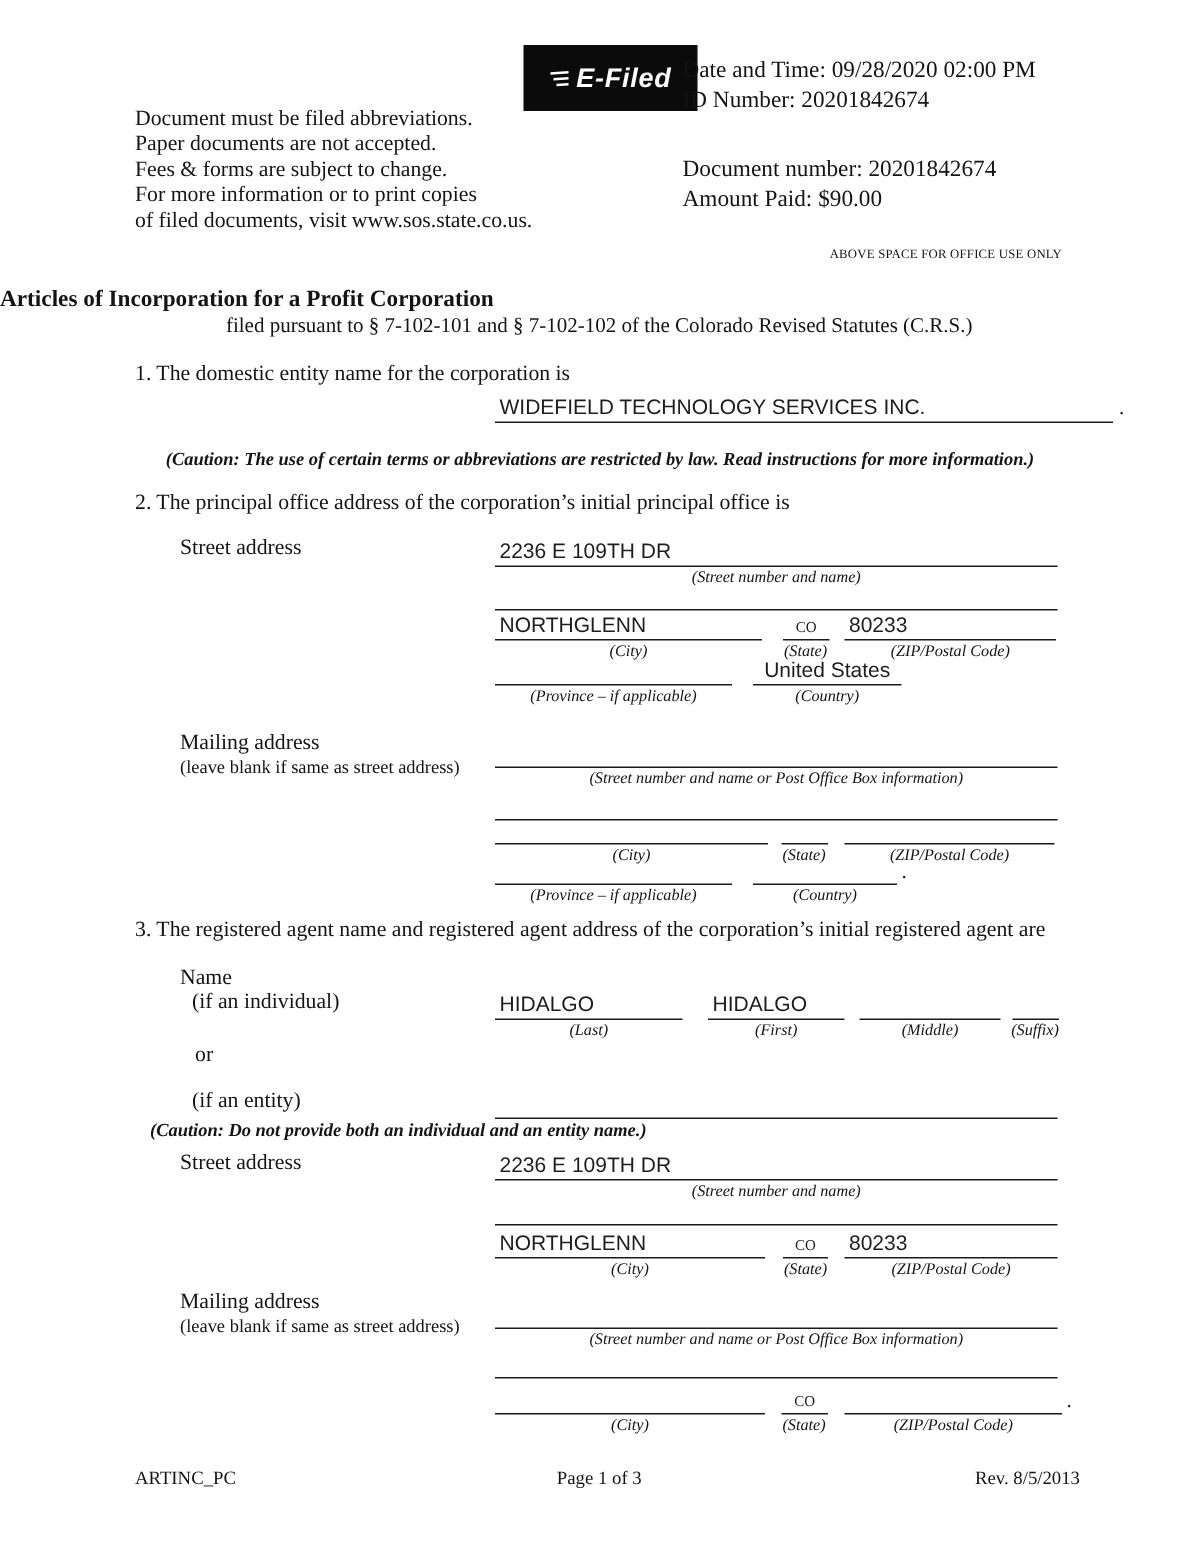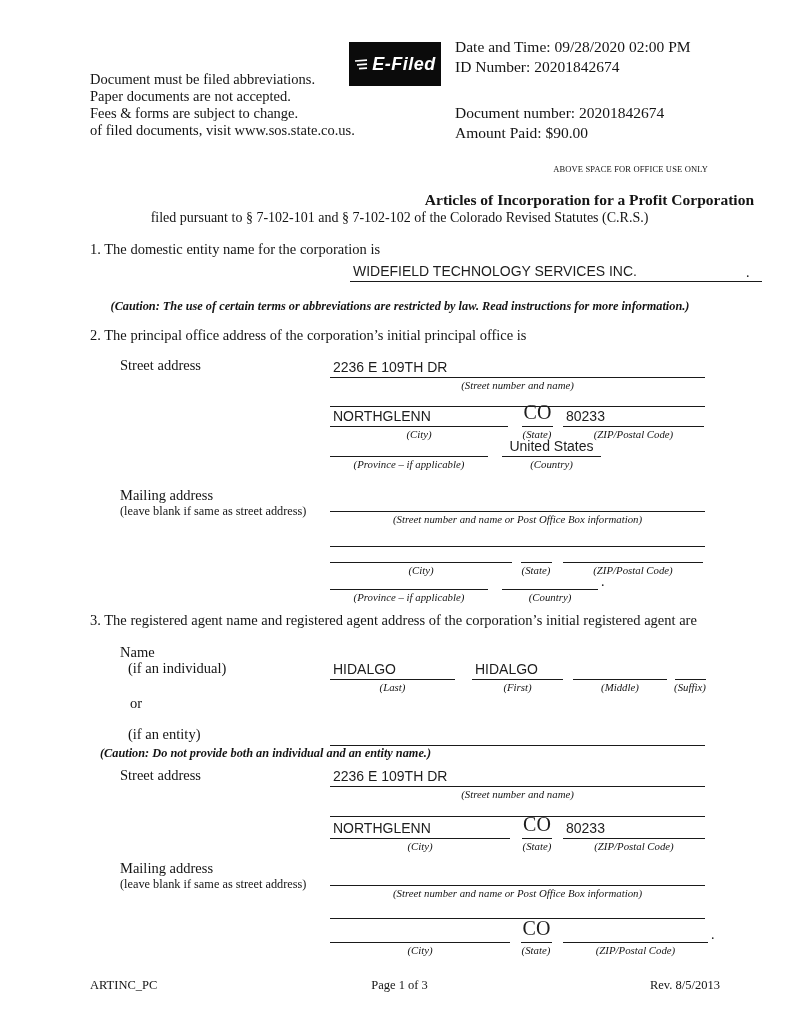--- a/index.html
+++ b/index.html
@@ -1,49 +1,50 @@
 <!DOCTYPE html>
 <html><head>
 <meta charset="utf-8">
 <style>
   html,body{margin:0;padding:0;background:#fff;}
   .page{position:relative;width:799px;height:1035px;background:#ffffff;
         font-family:"Liberation Serif",serif;color:#141414;overflow:hidden;}
   .abs{position:absolute;}
   .line{line-height:17px;font-size:14.5px;}
   .hdr-right{font-size:15.5px;line-height:19.5px;}
-  .stamp{position:absolute;left:349px;top:42px;width:92px;height:44px;background:#0b0b0b;
+  .stamp{position:absolute;left:349px;top:30px;width:116px;height:44px;background:#0b0b0b;
          display:flex;align-items:center;justify-content:center;gap:3px;}
   .stamp-txt{color:#fff;font-family:"Liberation Sans",sans-serif;font-weight:bold;
              font-style:italic;font-size:18px;letter-spacing:.5px;}
   .office-note{font-size:8.5px;letter-spacing:.15px;text-align:right;}
-  .title{left:0;width:754px;text-align:right;font-weight:bold;font-size:15.5px;}
+  .title{left:0;width:754px;text-align:left;font-weight:bold;font-size:15.5px;}
   .subtitle{left:0;width:799px;text-align:center;font-size:14px;}
   .lbl{font-size:14.5px;white-space:nowrap;}
   .small{font-size:12.3px;}
   .italic{font-style:italic;font-weight:bold;}
   .field{position:absolute;height:20px;border-bottom:1.5px solid #1a1a1a;}
   .fill{position:absolute;left:3px;bottom:2px;font-family:"Liberation Sans",sans-serif;
         font-size:14px;white-space:nowrap;color:#1d1d1d;}
-  .serif-fill{font-family:"Liberation Serif",serif;font-size:20px;}
+  .serif-fill{font-family:"Liberation Serif",serif;font-size:10px;}
   .centered{left:50%;transform:translateX(-50%);}
   .cap{position:absolute;font-style:italic;font-size:10.8px;text-align:center;
        white-space:nowrap;color:#141414;}
   .dot{position:absolute;font-size:14px;}
   .footer-txt{font-size:12.5px;}
 </style>
 </head>
 <body>
 
 <div class="page">
 
   <div class="abs" style="left:90px;top:71px;">
     <div class="line">Document must be filed abbreviations.</div>
     <div class="line">Paper documents are not accepted.</div>
     <div class="line">Fees &amp; forms are subject to change.</div>
+    <div class="line">For more information or to print copies</div>
     <div class="line">of filed documents, visit www.sos.state.co.us.</div>
   </div>
 
   <div class="stamp">
     <svg width="15" height="13" viewBox="0 0 15 13">
       <line x1="1" y1="3" x2="13" y2="2.2" stroke="#fff" stroke-width="1.7"></line>
       <line x1="3" y1="6.8" x2="13" y2="6.2" stroke="#fff" stroke-width="1.7"></line>
       <line x1="5" y1="10.6" x2="13" y2="10.2" stroke="#fff" stroke-width="1.7"></line>
     </svg>
     <span class="stamp-txt">E-Filed</span>
@@ -57,21 +58,21 @@
     <div>Document number: 20201842674</div>
     <div>Amount Paid: $90.00</div>
   </div>
 
   <div class="abs office-note" style="left:408px;top:164px;width:300px;text-align:right;">ABOVE SPACE FOR OFFICE USE ONLY</div>
 
   <div class="abs title" style="top:191px;">Articles of Incorporation for a Profit Corporation</div>
   <div class="abs subtitle" style="top:210px;">filed pursuant to § 7-102-101 and § 7-102-102 of the Colorado Revised Statutes (C.R.S.)</div>
 
   <div class="abs lbl" style="left:90px;top:241px;">1. The domestic entity name for the corporation is</div>
-  <div class="field" style="left:350px;top:261px;width:412px;">
+  <div class="field" style="left:330px;top:261px;width:412px;">
     <span class="fill">WIDEFIELD TECHNOLOGY SERVICES INC.</span>
   </div>
   <span class="dot" style="left:746px;top:265px;position:absolute;">.</span>
   <div class="abs small italic" style="left:85px;top:299px;width:630px;text-align:center;">(Caution: The use of certain terms or abbreviations are restricted by law. Read instructions for more information.)</div>
 
   <div class="abs lbl" style="left:90px;top:327px;">2. The principal office address of the corporation’s initial principal office is</div>
 
   <div class="abs lbl" style="left:120px;top:357px;">Street address</div>
   <div class="field" style="left:330px;top:357px;width:375px;">
     <span class="fill">2236 E 109TH DR</span>

